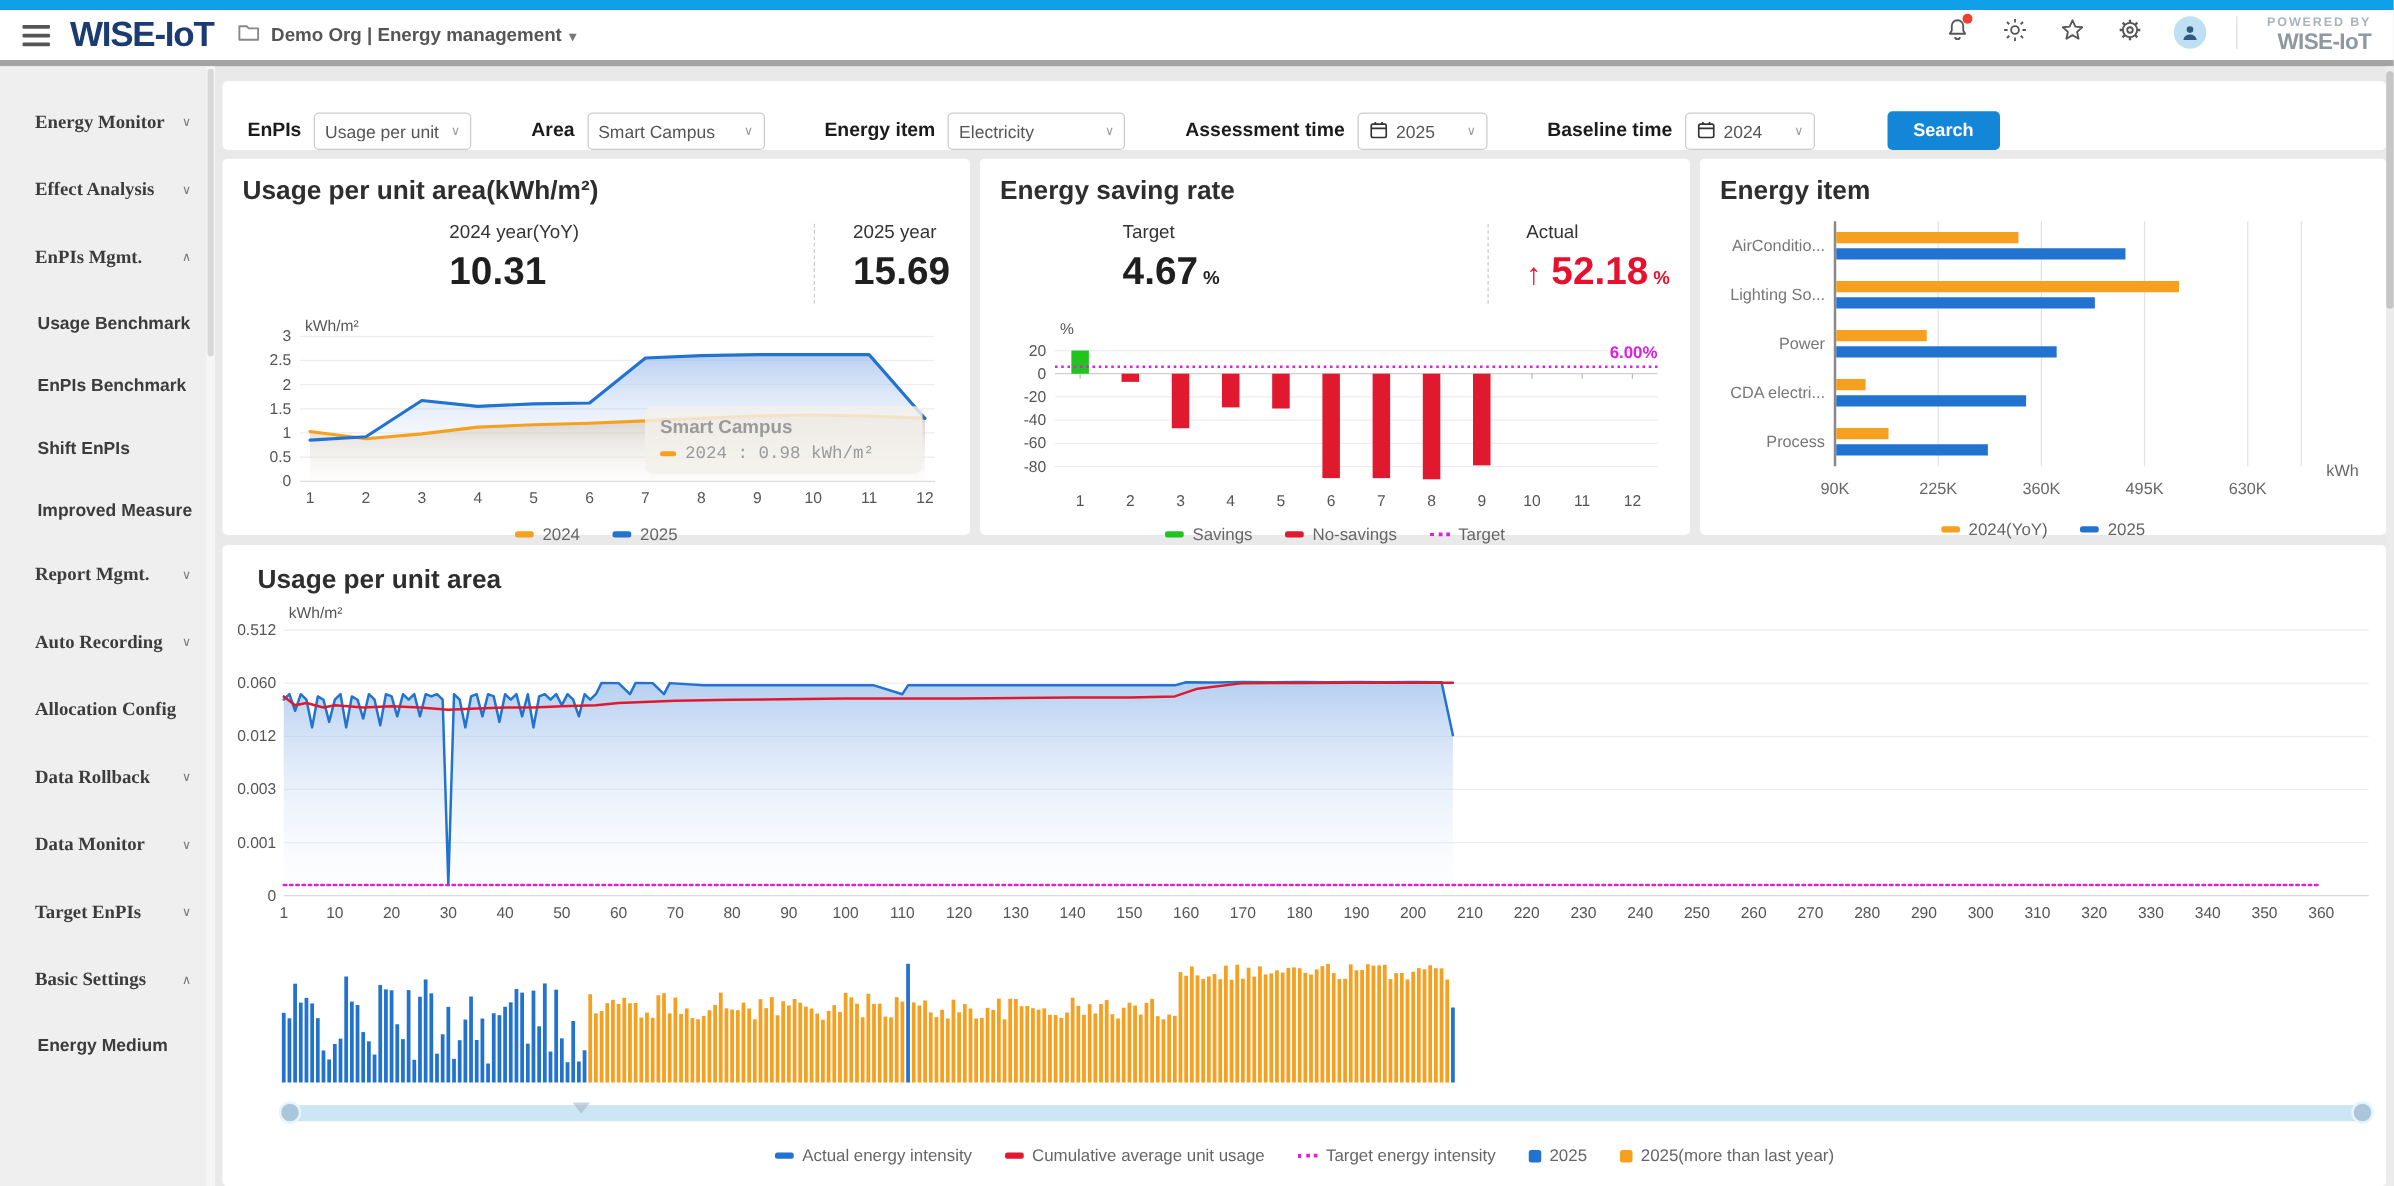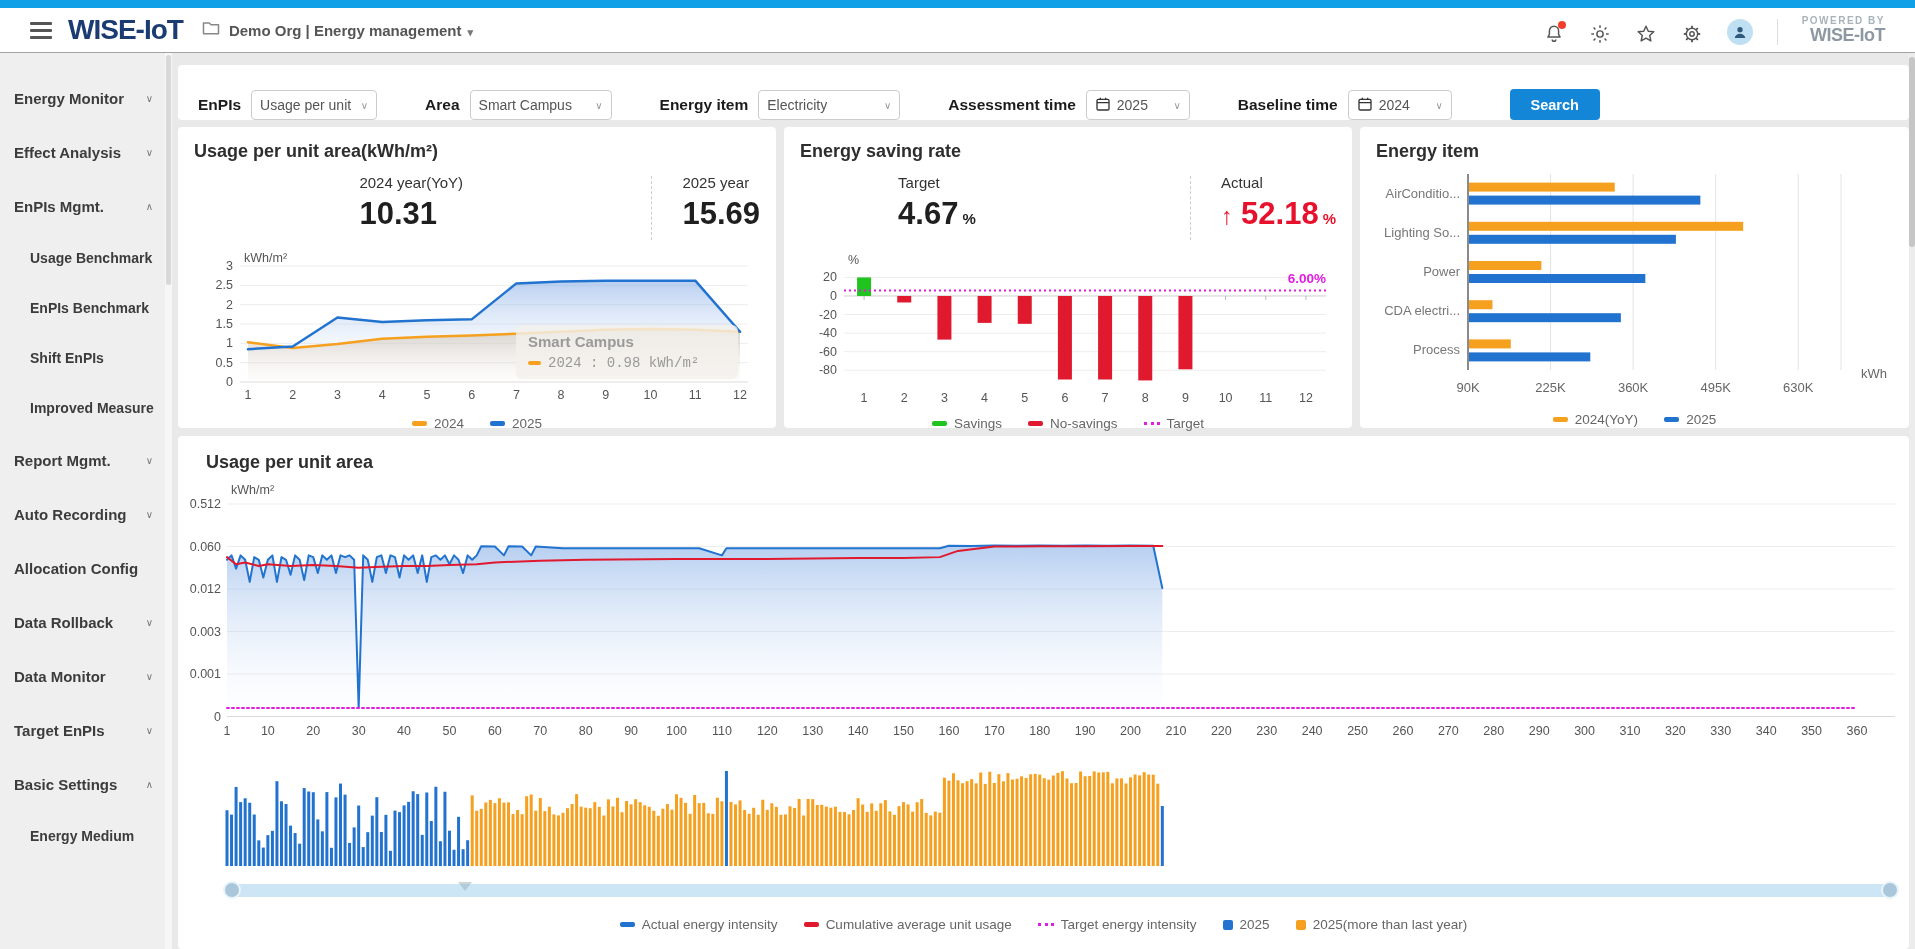--- a/index.html
+++ b/index.html
@@ -1,38 +1,38 @@
 <!DOCTYPE html>
 <html><head>
 <meta charset="utf-8">
 <style>
   * { margin:0; padding:0; box-sizing:border-box; }
   body { width:1915px; height:949px; overflow:hidden; position:relative;
          font-family:"Liberation Sans", sans-serif; background:#e9e9e9; }
   .topstrip { position:absolute; left:0; top:0; width:100%; height:8px; background:#0fa0e8; }
   .header { position:absolute; left:0; top:8px; width:100%; height:45px; background:#fff;
-            border-bottom:1px solid #a3a3a3; display:flex; align-items:center; padding:0 30px; }
+            border-bottom:5px solid #a3a3a3; display:flex; align-items:center; padding:0 18px; }
   .burger { width:22px; display:flex; flex-direction:column; gap:4px; cursor:pointer; margin-right:16px; }
   .burger span { height:3px; background:#555; border-radius:1px; }
   .logo { font-size:28px; font-weight:800; color:#1b3c72; letter-spacing:-1px; margin-right:18px; }
   .folder-ic { margin-right:8px; }
   .org { font-size:15px; font-weight:700; color:#555; }
   .org .caret { font-size:11px; color:#777; margin-left:6px; }
-  .h-right { margin-left:auto; display:flex; align-items:flex-end; gap:24px; }
+  .h-right { margin-left:auto; display:flex; align-items:flex-start; gap:24px; }
   .h-ic { position:relative; width:22px; height:22px; cursor:pointer; }
   .h-ic .dot { position:absolute; right:-1px; top:-2px; width:8px; height:8px; border-radius:50%; background:#f0402c; }
   .avatar { width:26px; height:26px; border-radius:50%; background:#bfe0f2; display:flex; align-items:center; justify-content:center; }
   .h-divider { width:1px; height:26px; background:#ddd; }
   .powered { text-align:right; line-height:1.1; }
   .powered .p1 { font-size:10px; color:#aab3ba; letter-spacing:1.5px; font-weight:600; }
   .powered .p2 { font-size:18px; color:#8d98a2; font-weight:800; letter-spacing:-0.5px; }
 
   .sidebar { position:absolute; left:0; top:53px; width:165px; bottom:0; background:#efefef; overflow:hidden; padding-top:18px; }
   .sb-item { display:flex; align-items:center; cursor:pointer; color:#3c3c3c; }
-  .sb-group { height:54px; padding-left:14px; font-size:15px; font-weight:700; }
+  .sb-group { height:54px; padding-left:28px; font-size:15px; font-weight:700;font-family:Liberation Serif, serif; }
   .sb-sub { height:50px; padding-left:30px; font-size:14px; font-weight:700; }
   .sb-active { background:#dcf0fb; color:#0b8ad8; }
   .sb-chev { margin-left:auto; margin-right:12px; color:#777; font-size:10px; font-weight:400; }
   .sb-scroll { position:absolute; left:165px; top:53px; width:7px; bottom:0; background:#f6f6f6; }
   .sb-thumb { position:absolute; left:1px; top:2px; width:5px; height:230px; background:#d8d8d8; border-radius:3px; }
   .page-scroll { position:absolute; right:0; top:53px; width:6px; bottom:0; background:#ececec; }
   .page-thumb { position:absolute; right:0; top:4px; width:6px; height:190px; background:#c6c6c6; border-radius:3px; }
 
   .filterbar { position:absolute; left:178px; top:65px; width:1731px; height:55px; background:#fff;
                border-radius:4px; display:flex; align-items:flex-end; padding:0 20px; gap:10px; }
@@ -40,21 +40,21 @@
   .flabel { font-size:15.5px; font-weight:700; color:#1b1b1b; white-space:nowrap; }
   .sel { height:30px; border:1px solid #ccc; border-radius:4px; background:#fff; display:flex;
          align-items:center; padding:0 8px; color:#555; font-size:14px; cursor:pointer; overflow:hidden; }
   .sel .val { white-space:nowrap; overflow:hidden; flex:1; }
   .sel .chev { color:#999; font-size:10px; padding-left:6px; }
   .sel .cal { margin-right:6px; flex:none; }
   .btn-search { margin-left:10px; background:#1486d8; color:#fff; border:none; border-radius:4px;
                 height:31px; width:90px; font-weight:700; font-size:14.5px; cursor:pointer; font-family:inherit; }
 
   .card { position:absolute; background:#fff; border-radius:4px; padding:14px 16px; }
-  .card-title { font-size:18px; font-weight:700; color:#2e2e2e; }
+  .card-title { font-size:21px; font-weight:700; color:#2e2e2e; }
   .stats { display:flex; align-items:flex-start; margin-top:12px; height:76px;justify-content:flex-end; }
   .stat .lab { font-size:15px; color:#333; margin-bottom:5px; }
   .stat .val { font-size:31px; font-weight:700; color:#1f1f1f; }
   .stat .unit { font-size:15px; font-weight:700; color:#1f1f1f; margin-left:4px; }
   .stat1 { width:292px; }
   .vdash { border-left:1px dashed #ccc; height:64px; margin:2px 30px 0 0; }
   .red { color:#e8112d !important; }
   .arrow { font-size:24px; font-weight:700; margin-right:8px; }
   .legend { display:flex; justify-content:center; align-items:center; margin-top:4px; }
   .lg-item { display:inline-flex; align-items:center; gap:7px; margin:0 13px; color:#666; font-size:13.5px; cursor:pointer; }

